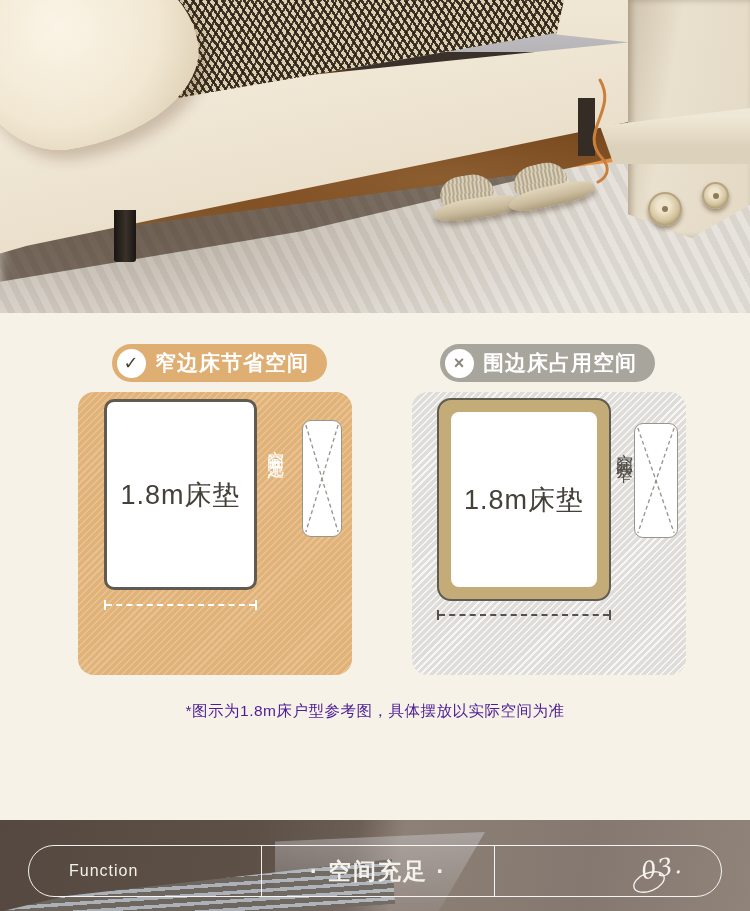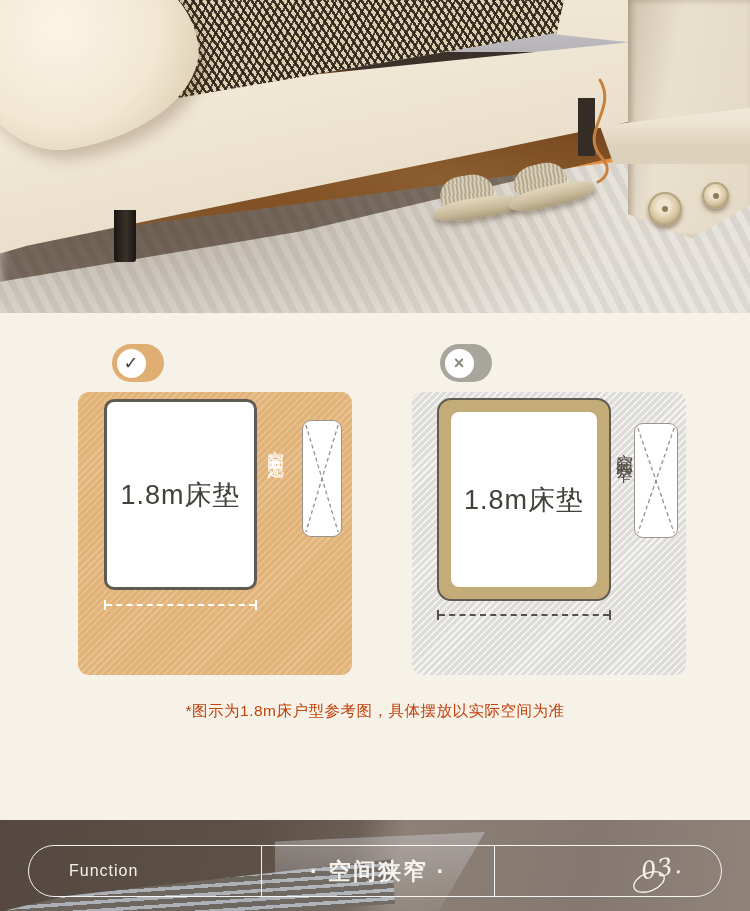--- a/index.html
+++ b/index.html
@@ -67,21 +67,21 @@
 
   
   .badge { position:absolute; height:38px; display:inline-flex; align-items:center; gap:9px;
            border-radius:19px; padding:0 18px 0 5px; color:#fff; font-weight:bold; font-size:21px; letter-spacing:1px; }
   .badge .circle { width:29px; height:29px; border-radius:50%; background:#fff; display:flex; align-items:center; justify-content:center; font-size:18px; font-weight:bold; }
   .badge-left { left:112px; top:344px; background:#DFAE72; }
   .badge-left .circle { color:#4A4136; }
   .badge-right { left:440px; top:344px; background:#A8A59D; }
   .badge-right .circle { color:#8B877D; }
 
-  .panel { position:absolute; top:392px; width:274px; height:283px; border-radius:11px; overflow:hidden; }
+  .panel { position:absolute; top:392px; width:274px; height:283px; border-radius:16px; overflow:hidden; }
   .panel-left { left:78px;
       background:repeating-linear-gradient(135deg, rgba(255,255,255,0.20) 0 1.6px, rgba(0,0,0,0) 1.6px 5px), #E2B378; }
   .panel-right { left:412px;
       background:repeating-linear-gradient(135deg, rgba(255,255,255,0.75) 0 1.6px, rgba(0,0,0,0) 1.6px 5px), #DEDDD9; }
 
   .mattress-plain { position:absolute; left:26px; top:7px; width:153px; height:191px;
       background:#fff; border:3px solid #5F5B52; border-radius:10px;
       display:flex; align-items:center; justify-content:center; }
   .bedframe-outer { position:absolute; left:25px; top:6px; width:174px; height:203px;
       background:#C3AC77; border:2px solid #5F5B52; border-radius:14px; padding:12px; }
@@ -100,21 +100,21 @@
 
   .dim-line { position:absolute; display:flex; align-items:center; height:10px; }
   .dim-line .tick { width:2px; height:10px; background:currentColor; }
   .dim-line .dashes { flex:1; height:0; border-top:2px dashed currentColor; }
   .dim-left { left:26px; top:208px; width:153px; color:#fff; }
   .dim-right { left:25px; top:218px; width:174px; color:#55514A; }
   .dim-label { position:absolute; text-align:center; font-size:19px; font-weight:500; }
   .dim-label-left { left:26px; top:222px; width:153px; color:#fff; }
   .dim-label-right { left:25px; top:233px; width:174px; color:#45413B; }
 
-  .footnote { position:absolute; left:0; top:701px; width:750px; text-align:center; color:#c2410c; font-size:15.5px; letter-spacing:0.5px; }
+  .footnote { position:absolute; left:0; top:701px; width:750px; text-align:center; color:#4c1d95; font-size:15.5px; letter-spacing:0.5px; }
 
   
   .footer { position:absolute; left:0; top:820px; width:750px; height:91px; overflow:hidden;
       background:linear-gradient(100deg,#544840 0%,#5D5147 34%,#6B5E55 47%,#8D8076 53%,#847870 78%,#8F837A 100%); }
   .lit-wall { position:absolute; left:275px; top:12px; width:210px; height:79px;
       background:linear-gradient(180deg, rgba(215,215,220,0.40), rgba(190,190,195,0.12));
       clip-path:polygon(0 12%, 100% 0, 78% 100%, 0 100%); }
   .blinds { position:absolute; left:-6px; top:48px; width:400px; height:50px; transform:rotate(-4deg);
       background:repeating-linear-gradient(180deg, #B6BCC4 0 3.5px, #6F6962 3.5px 8.5px);
       clip-path:polygon(18% 38%, 100% 10%, 100% 100%, 0 100%, 0 62%); opacity:0.9; }
@@ -160,24 +160,26 @@
     <div class="slipper slipper-2">
         <div class="strap"></div>
         <div class="sole"></div>
       </div>
   </div>
 
   <section>
 
     <div class="badge badge-left">
       <span class="circle">✓</span>
+      <span>窄边床节省空间</span>
     </div>
 
     <div class="badge badge-right">
       <span class="circle">×</span>
+      <span>围边床占用空间</span>
     </div>
 
     <div class="panel panel-left">
       <div class="mattress-plain">
         <span class="mattress-label">1.8m床垫</span>
       </div>
       <div class="space-note space-note-left">空间充足</div>
       <div class="nightstand-sym ns-left">
         <svg viewBox="0 0 40 117" preserveAspectRatio="none">
           <line x1="3" y1="4" x2="37" y2="113" stroke="#9A958A" stroke-width="1.4" stroke-dasharray="4 3"></line>
@@ -215,21 +217,21 @@
   </section>
 
   <footer class="footer">
     <div class="lit-wall"></div>
     <div class="blinds"></div>
     <div class="footer-pill">
       <div class="fcell fcell-left">
         <span>Function</span>
       </div>
       <div class="fcell fcell-mid">
-        <span>· 空间狭窄 ·</span>
+        <span>· 空间充足 ·</span>
       </div>
       <div class="fcell fcell-right">
         <svg class="flourish" width="46" height="34" viewBox="0 0 46 34">
           <ellipse cx="20" cy="18" rx="16" ry="9" transform="rotate(-22 20 18)" fill="none" stroke="rgba(255,255,255,0.9)" stroke-width="1.4"></ellipse>
         </svg>
         <span class="page-num">03.</span>
       </div>
     </div>
   </footer>
 

